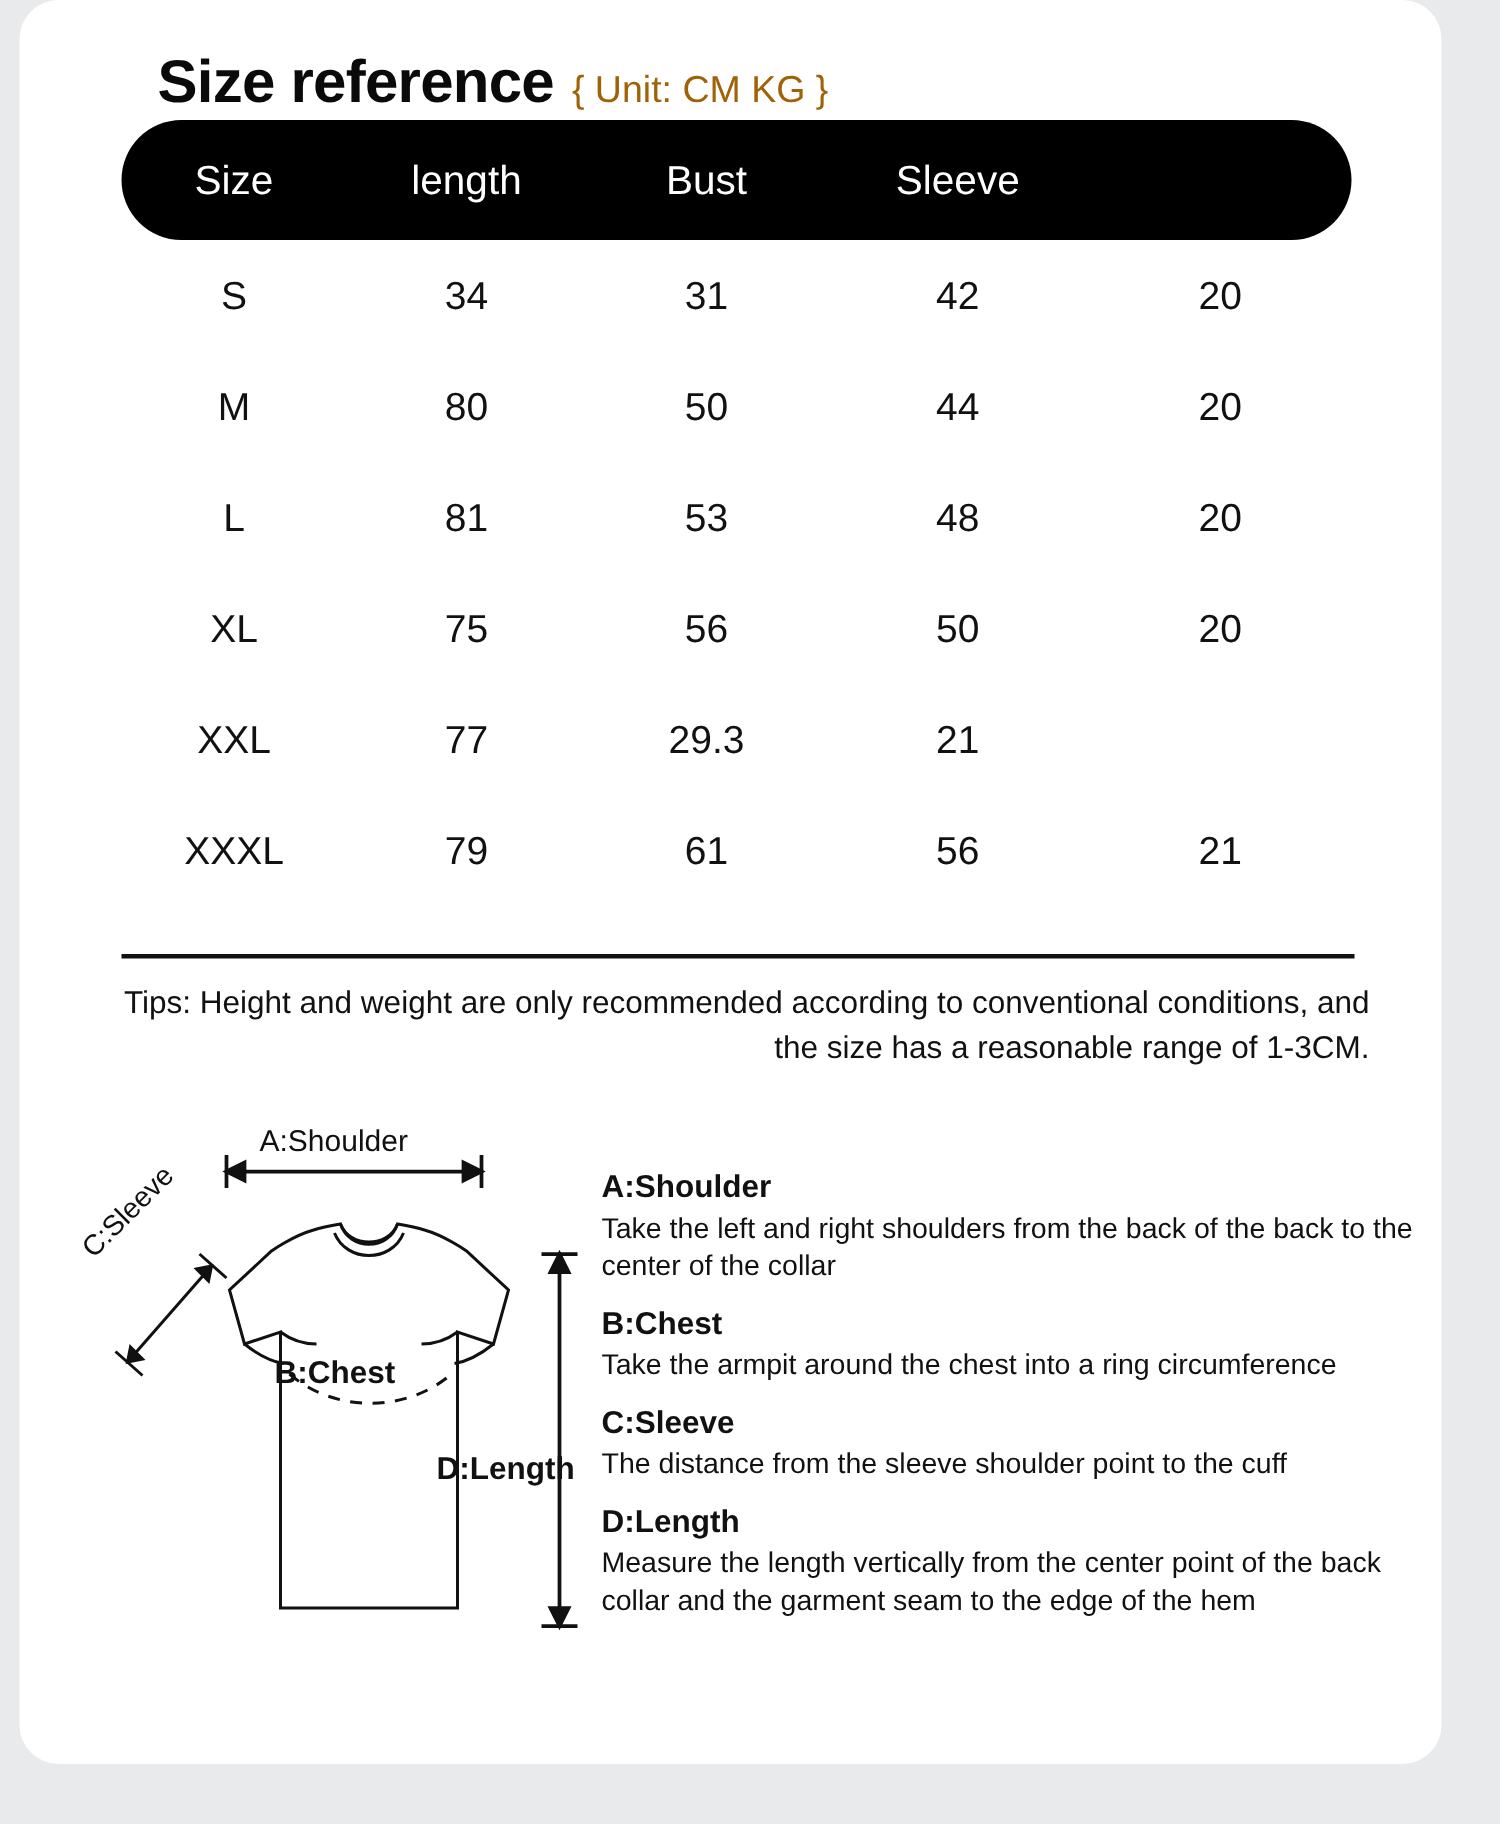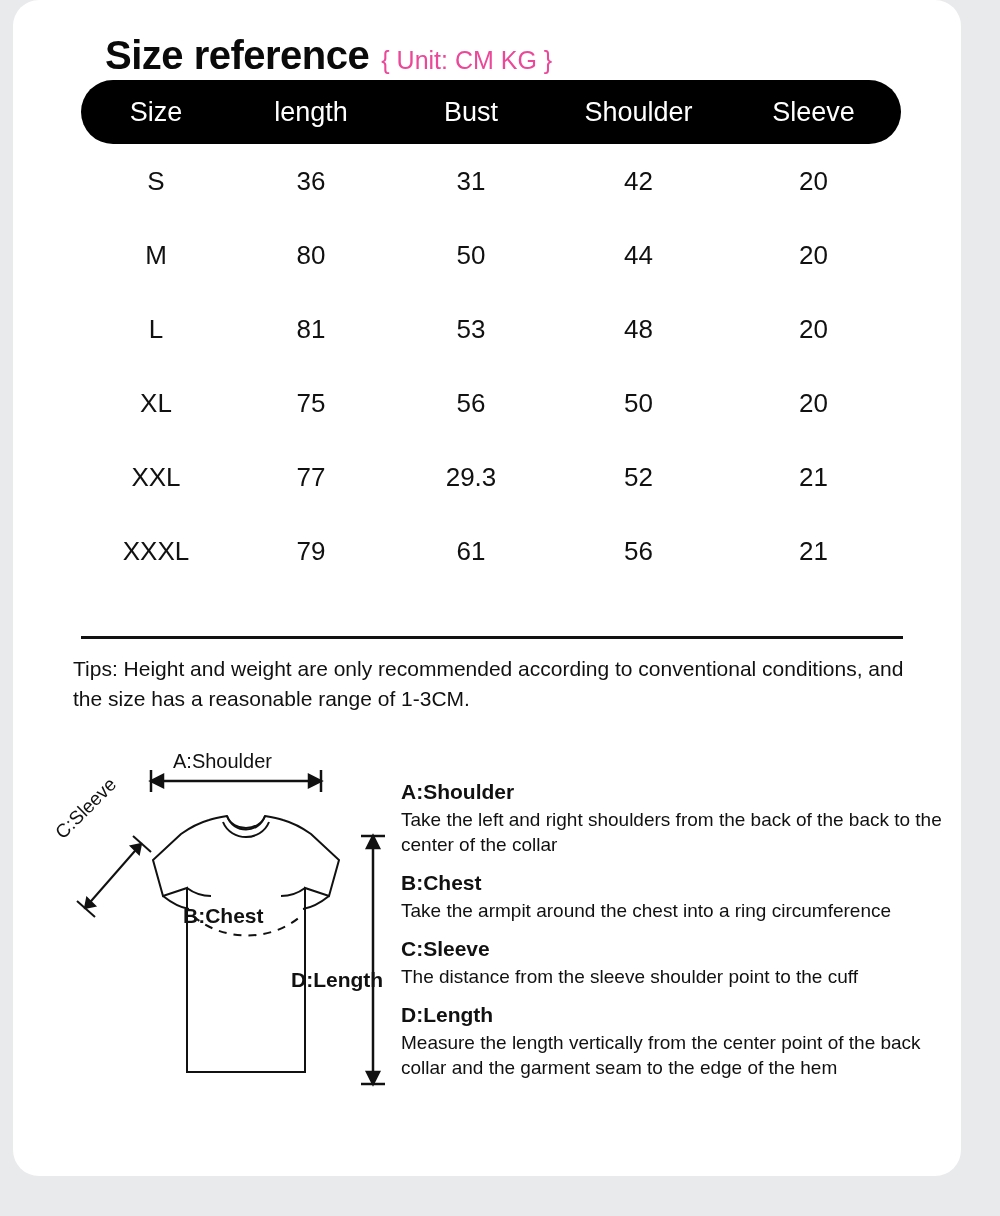--- a/index.html
+++ b/index.html
@@ -34,35 +34,35 @@
   }
   .title-main {
     font-size: 40px;
     font-weight: bold;
     letter-spacing: -0.5px;
     color: #0a0a0a;
   }
   .title-unit {
     font-size: 25px;
     margin-left: 12px;
-    color: #ec4899;
+    color: #a16207;
     margin-top: 28px;
   }
 
   
   .table-wrap {
     position: absolute;
     left: 68px;
     top: 80px;
     width: 820px;
   }
   .head-pill {
     background: #000;
     border-radius: 46px;
-    height: 64px;
+    height: 80px;
     display: flex;
     align-items: center;
   }
   .head-pill .cell {
     color: #fff;
     font-size: 27px;
     text-align: center;
   }
   .row {
     display: flex;
@@ -87,21 +87,21 @@
     width: 822px;
     height: 3px;
     background: #111;
   }
 
   .tips {
     position: absolute;
     left: 60px;
     top: 654px;
     width: 840px;
-    text-align: left;
+    text-align: right;
     font-size: 21px;
     line-height: 30px;
     color: #111;
   }
 
   
   .diagram {
     position: absolute;
     left: 30px;
     top: 736px;
@@ -161,27 +161,26 @@
     <span class="title-main">Size reference</span>
     <span class="title-unit">{ Unit: CM KG }</span>
   </div>
 
   <div class="table-wrap">
 
     <div class="head-pill">
       <div class="cell c0">Size</div>
       <div class="cell c1">length</div>
       <div class="cell c2">Bust</div>
-      <div class="cell c3">Shoulder</div>
       <div class="cell c4">Sleeve</div>
     </div>
 
     <div class="row">
       <div class="cell c0">S</div>
-      <div class="cell c1">36</div>
+      <div class="cell c1">34</div>
       <div class="cell c2">31</div>
       <div class="cell c3">42</div>
       <div class="cell c4">20</div>
     </div>
 
     <div class="row">
       <div class="cell c0">M</div>
       <div class="cell c1">80</div>
       <div class="cell c2">50</div>
       <div class="cell c3">44</div>
@@ -201,21 +200,20 @@
       <div class="cell c1">75</div>
       <div class="cell c2">56</div>
       <div class="cell c3">50</div>
       <div class="cell c4">20</div>
     </div>
 
     <div class="row">
       <div class="cell c0">XXL</div>
       <div class="cell c1">77</div>
       <div class="cell c2">29.3</div>
-      <div class="cell c3">52</div>
       <div class="cell c4">21</div>
     </div>
 
     <div class="row">
       <div class="cell c0">XXXL</div>
       <div class="cell c1">79</div>
       <div class="cell c2">61</div>
       <div class="cell c3">56</div>
       <div class="cell c4">21</div>
     </div>

